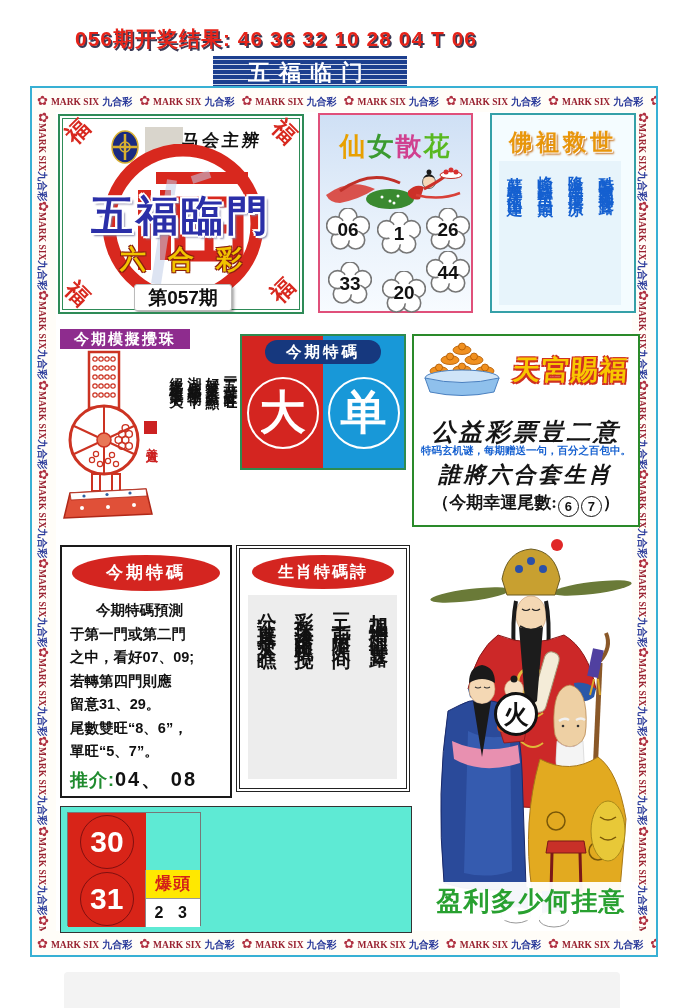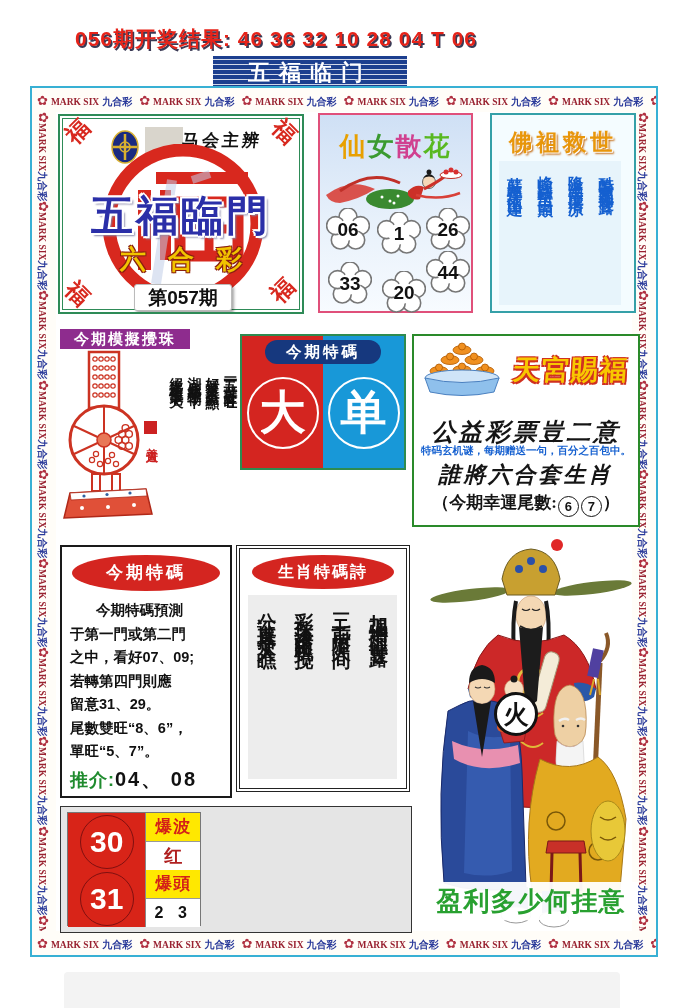--- a/index.html
+++ b/index.html
@@ -145,21 +145,21 @@
   .deity{left:418px;top:531px;width:214px;height:400px;}
   .fire-badge{left:494px;top:692px;width:38px;height:38px;border:3px solid #111;
     border-radius:50%;background:#fff;color:#111;font-size:25px;font-weight:bold;
     text-align:center;line-height:38px;z-index:4;}
   .caption{left:424px;top:882px;width:214px;height:38px;background:rgba(255,255,255,.95);
     color:#28a030;font-size:26px;font-weight:bold;text-align:center;line-height:38px;
     letter-spacing:1px;z-index:5;}
 
   
   .bottom-box{left:60px;top:806px;width:352px;height:127px;border:1.5px solid #333;
-    box-sizing:border-box;background:#e5e5e5;}
+    box-sizing:border-box;background:#5eead4;}
   .burst-table{left:6px;top:5px;width:134px;height:114px;border:1px solid #777;box-sizing:border-box;}
   .burst-row{display:flex;height:57px;}
   .burst-num{width:78px;background:#d82418;display:flex;align-items:center;justify-content:center;}
   .burst-num .ball{width:52px;height:52px;border:1.5px solid #801010;border-radius:50%;
     color:#fff;font-size:30px;font-weight:bold;text-align:center;line-height:52px;}
   .burst-side{width:54px;display:flex;flex-direction:column;border-left:1px solid #888;}
   .burst-label{height:28px;background:#ffe800;color:#d42018;font-size:17px;font-weight:bold;
     text-align:center;line-height:28px;border-bottom:1px solid #999;letter-spacing:1px;}
   .burst-value{height:28px;background:#fff;text-align:center;line-height:28px;font-weight:bold;}
   .bv-red{color:#b02020;font-size:18px;}
@@ -544,24 +544,20 @@
 </span>
 <div class="abs fire-badge">火</div>
 <div class="abs caption">盈利多少何挂意</div>
 
 <div class="abs bottom-box">
   <div class="abs burst-table">
     <div class="burst-row">
       <div class="burst-num">
         <span class="ball">30</span>
       </div>
-      <div class="burst-side">
-        <div class="burst-label">爆波</div>
-        <div class="burst-value bv-red">红</div>
-      </div>
     </div>
     <div class="burst-row">
       <div class="burst-num">
         <span class="ball">31</span>
       </div>
       <div class="burst-side">
         <div class="burst-label">爆頭</div>
         <div class="burst-value bv-blk">2 3</div>
       </div>
     </div>

